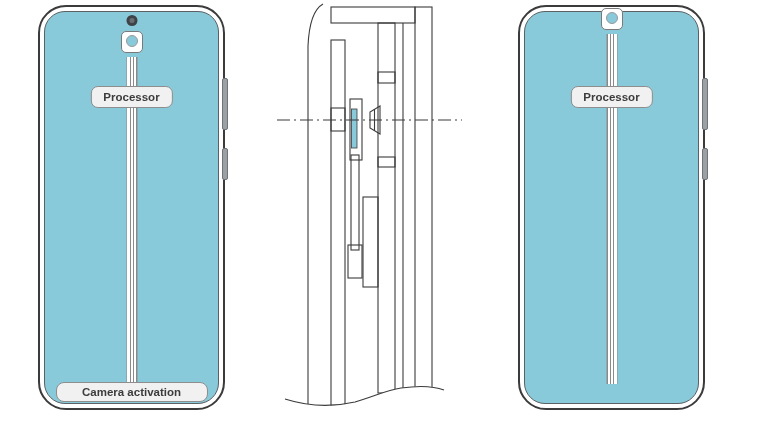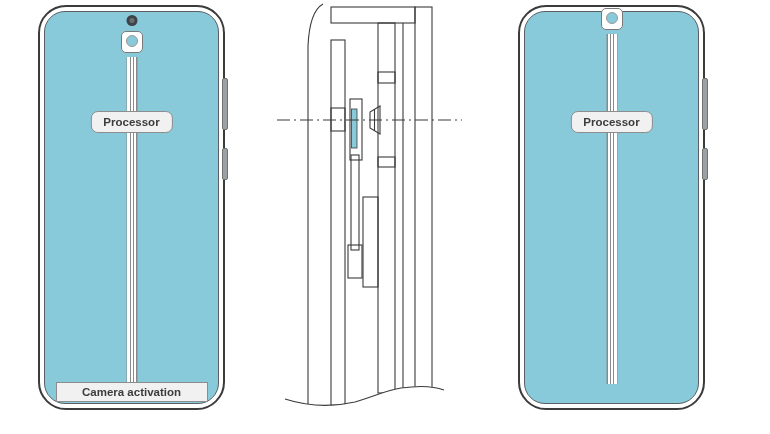--- a/index.html
+++ b/index.html
@@ -28,25 +28,25 @@
               background:#fff;border:1.5px solid #7a7a7a;border-radius:5px;z-index:3;box-sizing:border-box;}
   .cam-module .lens{position:absolute;left:50%;top:3px;transform:translateX(-50%);width:12px;height:12px;
               border-radius:50%;background:var(--teal);border:1px solid #9a9a9a;box-sizing:border-box;}
   .phone.left .cam-module{top:24px;}
   .phone.right .cam-module{top:1px;}
   .trace{position:absolute;left:50%;transform:translateX(-50%);width:11px;z-index:1;
          background:linear-gradient(90deg,#8a8a8a 0 1px,#fff 1px 3.3px,#8a8a8a 3.3px 4.3px,
                     #fff 4.3px 6.7px,#8a8a8a 6.7px 7.7px,#fff 7.7px 10px,#8a8a8a 10px 11px);}
   .phone.left .trace{top:45px;height:327px;}
   .phone.right .trace{top:22px;height:350px;}
-  .proc-label{position:absolute;left:50%;transform:translateX(-50%);top:99px;z-index:2;
+  .proc-label{position:absolute;left:50%;transform:translateX(-50%);top:74px;z-index:2;
          background:var(--label-bg);border:1.5px solid var(--label-border);border-radius:7px;
          color:var(--label-text);font-size:11.5px;font-weight:bold;padding:4px 12px;white-space:nowrap;}
   .status-pill{position:absolute;left:50%;transform:translateX(-50%);top:370px;z-index:2;width:152px;
-         background:var(--label-bg);border:1.5px solid var(--label-border);border-radius:0;
+         background:var(--label-bg);border:1.5px solid var(--label-border);border-radius:8px;
          color:var(--label-text);font-size:11.5px;font-weight:bold;text-align:center;
          padding:3px 0;box-sizing:border-box;white-space:nowrap;}
   .side-btn{position:absolute;right:-5px;width:4px;background:#9aa0a3;border:1px solid #6f7477;
          border-radius:2px;}
   .side-btn.volume{top:71px;height:50px;}
   .side-btn.power{top:141px;height:30px;}
 
   
   #xsec{position:absolute;left:275px;top:0;}
   .ln{stroke:var(--outline);stroke-width:1.1;fill:none;}

